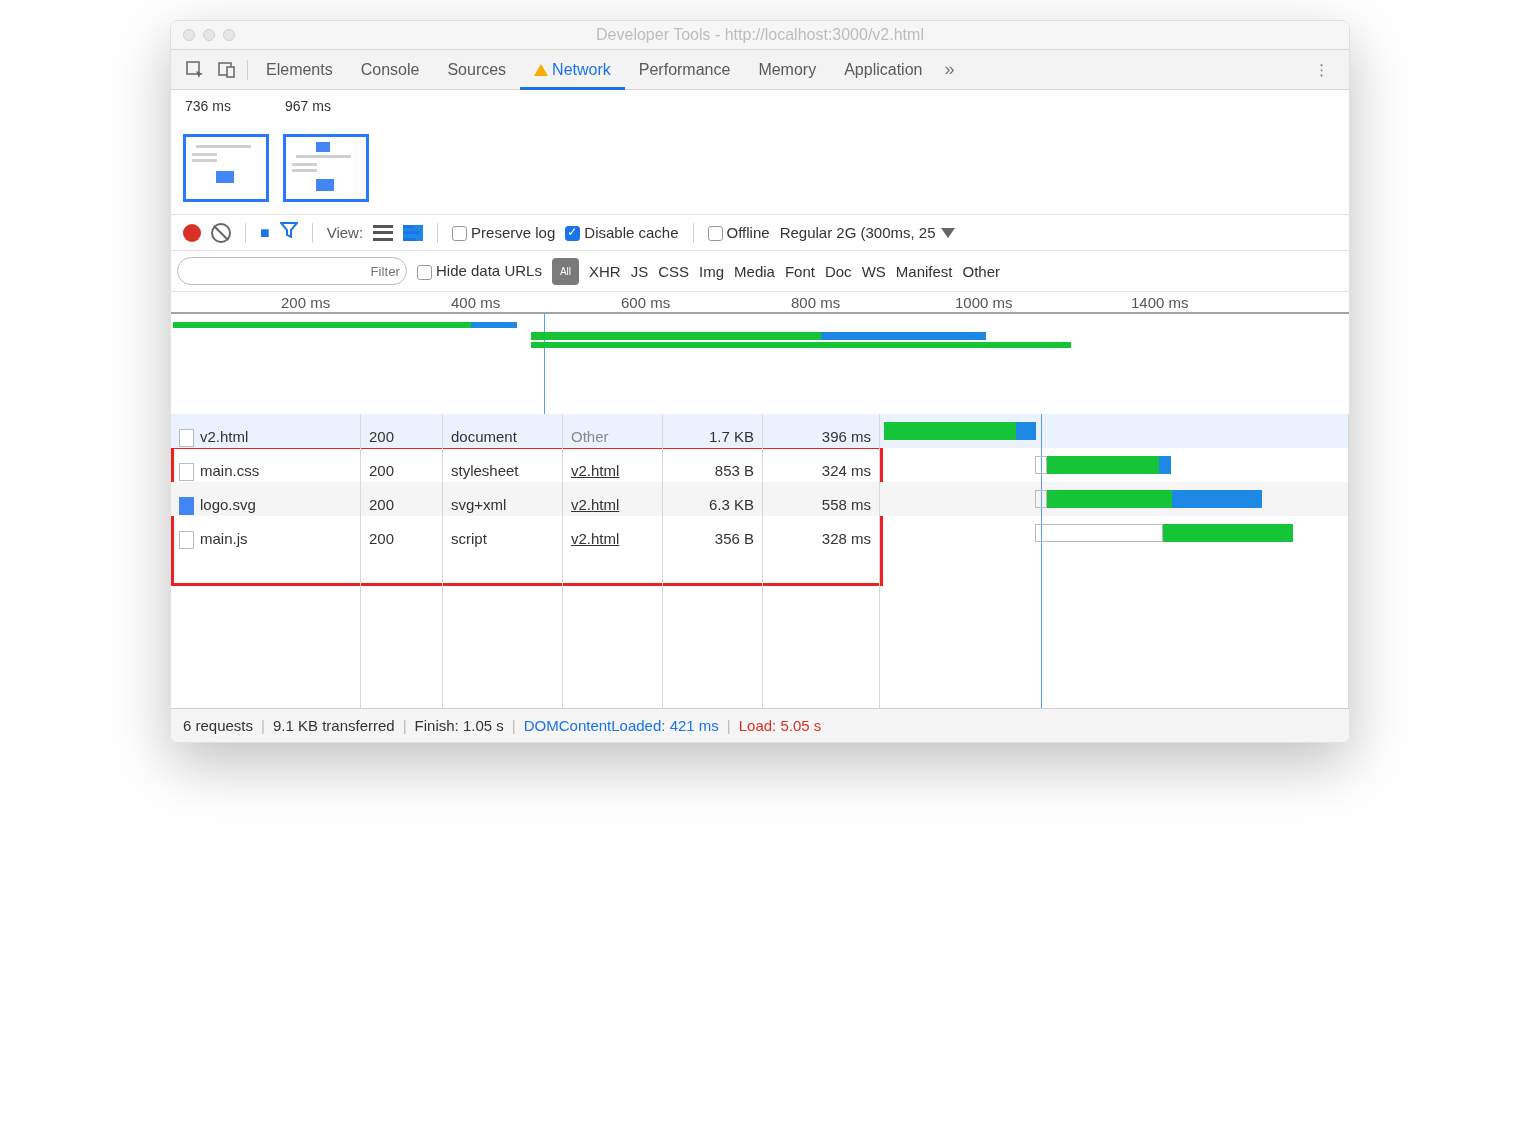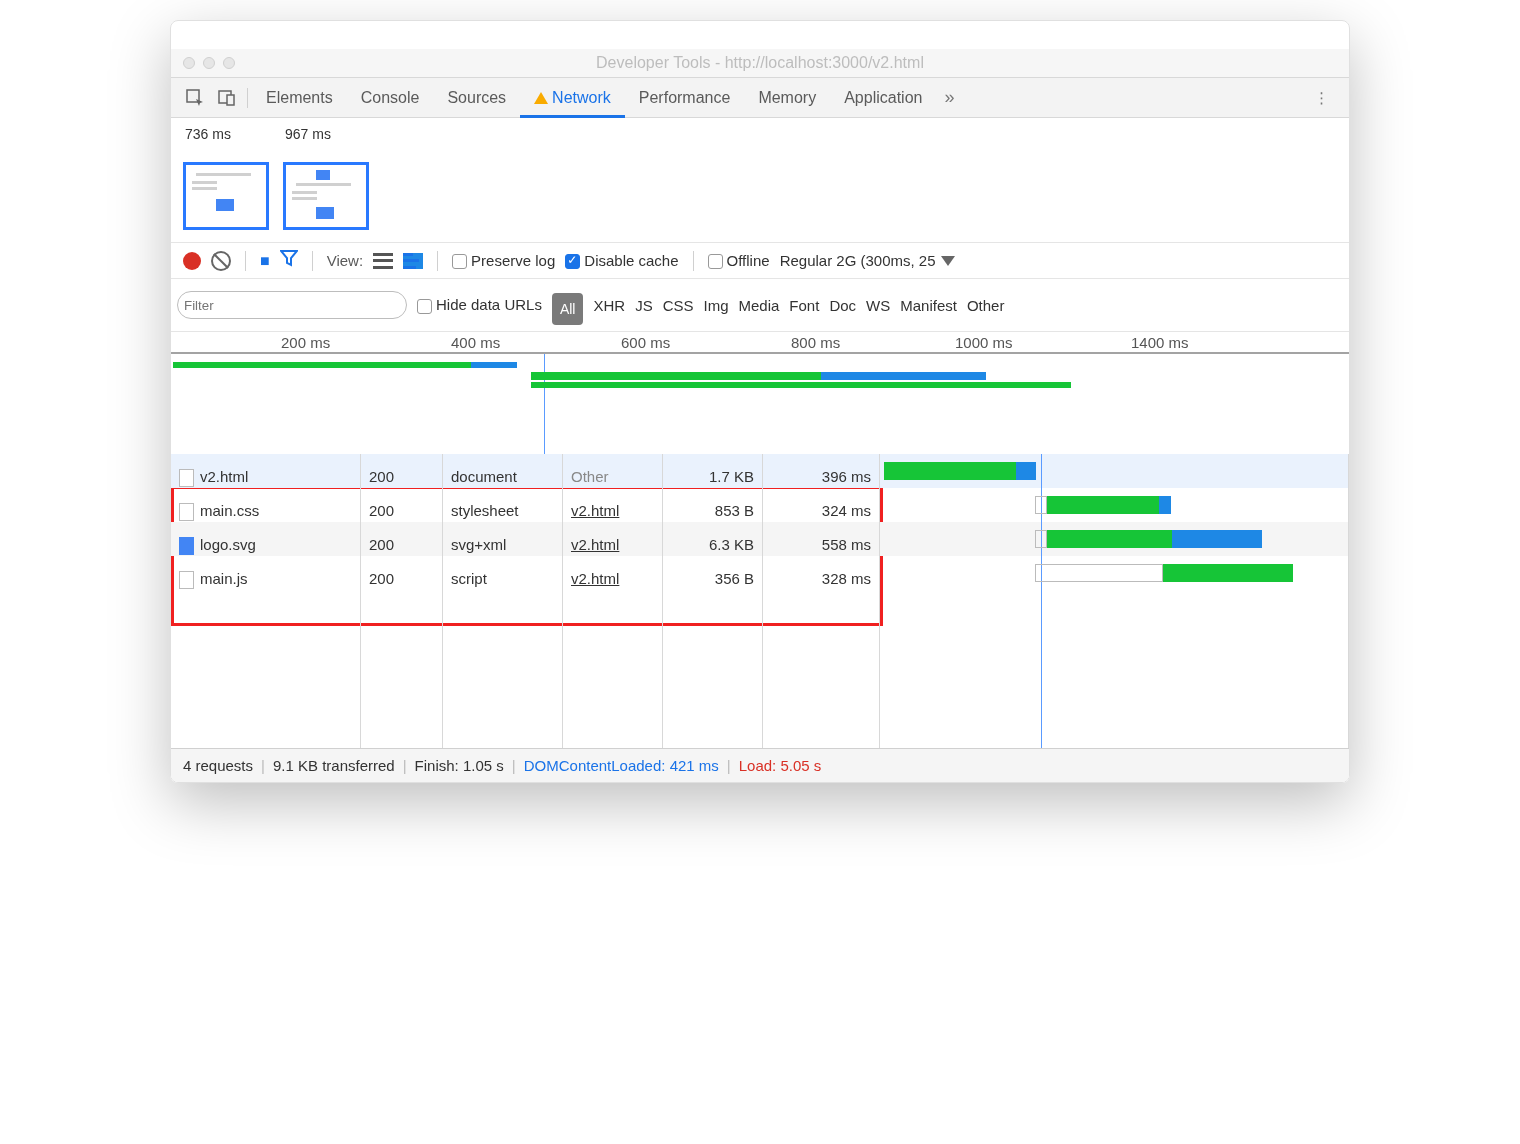--- a/index.html
+++ b/index.html
@@ -1,18 +1,18 @@
 <!DOCTYPE html>
 <html><head>
 <meta charset="utf-8">
 <style>
 * { box-sizing: border-box; margin: 0; padding: 0; }
 body { font-family: -apple-system, "Helvetica Neue", Arial, sans-serif; font-size: 15px; background: #fff; width: 1180px; margin: 20px auto; border: 1px solid #e0e0e0; border-radius: 8px; box-shadow: 0 20px 60px rgba(0,0,0,0.25); overflow: hidden; color: #333; }
 
-.titlebar { background: #f6f6f6; border-bottom: 1px solid #d8d8d8; padding: 8px 12px; display: flex; align-items: center; position: relative; margin-top: 28px; }
+.titlebar { background: #f6f6f6; border-bottom: 1px solid #d8d8d8; padding: 8px 12px; display: flex; align-items: center; position: relative; }
 .traffic { display: flex; gap: 8px; }
 .dot { width: 12px; height: 12px; border-radius: 50%; background: #e6e6e6; border: 1px solid #d0d0d0; }
 .title { position: absolute; left: 0; right: 0; text-align: center; color: #bdbdbd; font-size: 16px; }
 
 .tabs { display: flex; align-items: center; border-bottom: 1px solid #d8d8d8; height: 40px; padding: 0 8px; background: #f3f3f3; }
 .tool-icon { width: 24px; height: 24px; display: flex; align-items: center; justify-content: center; margin: 0 4px; color: #666; }
 .tab { padding: 0 14px; height: 40px; line-height: 40px; color: #5a5a5a; cursor: pointer; font-size: 16px; }
 .tab.active { color: #1a73e8; border-bottom: 3px solid #1a73e8; position: relative; }
 .warn-icon { display: inline-block; width: 0; height: 0; border-left: 7px solid transparent; border-right: 7px solid transparent; border-bottom: 12px solid #f9ab00; vertical-align: middle; margin-right: 4px; }
 .chev { color: #777; font-size: 18px; padding: 0 8px; }
@@ -36,22 +36,22 @@
 .vicon { width: 20px; height: 16px; display: flex; flex-direction: column; justify-content: space-between; }
 .vicon span { height: 3px; background: #555; }
 .vicon.b span:nth-child(1){width:50%;} .vicon.b span:nth-child(2){width:80%;} .vicon.b span:nth-child(3){width:65%;}
 .cb { width: 15px; height: 15px; border: 1px solid #999; border-radius: 3px; display: inline-block; vertical-align: middle; margin-right: 4px; }
 .cb.checked { background: #1a73e8; border-color: #1a73e8; position: relative; }
 .cb.checked::after { content: "✓"; color: #fff; font-size: 12px; position: absolute; top: -2px; left: 1px; }
 .throttle { display: flex; align-items: center; gap: 5px; color: #333; }
 .tri { border-left: 7px solid transparent; border-right: 7px solid transparent; border-top: 10px solid #666; }
 
 .filterrow { display: flex; align-items: center; gap: 10px; padding: 6px 6px; border-bottom: 1px solid #e5e5e5; }
-.filterbox { width: 230px; height: 28px; border: 1px solid #bdbdbd; border-radius: 14px; padding: 0 6px; color: #14532d; background: #fff; }
-.pill { background: #7a7a7a; color: #fff; border-radius: 4px; padding: 8px 8px; font-size: 14px; margin-top: 8px; }
+.filterbox { width: 230px; height: 28px; border: 1px solid #bdbdbd; border-radius: 14px; padding: 0 6px; color: #14532d; background: #fff; text-align: right; }
+.pill { background: #7a7a7a; color: #fff; border-radius: 4px; padding: 8px 8px; font-size: 10px; }
 .ftype { color: #333; }
 
 .overview { border-bottom: 1px solid #d0d0d0; height: 122px; position: relative; }
 .tickrow { height: 22px; border-bottom: 2px solid #a3a3a3; position: relative; font-size: 15px; color: #555; }
 .tickrow span { position: absolute; top: 2px; }
 .bars { position: relative; height: 100px; background: #fff; }
 .bar { position: absolute; height: 6px; }
 .vline { position: absolute; top: 0; bottom: 0; width: 1px; }
 .g { background: #16c537; }
 .b { background: #1e88e5; }
@@ -290,21 +290,21 @@
         <div class="col c-size"></div>
         <div class="col c-time"></div>
       <div class="col c-wf" style="position:relative;">
         <div class="vlinetab" style="left:161px;background:#5a9bff;"></div>
       </div>
     </div>
   </div>
 </div>
 
 <div class="statusbar">
-  <span>4 requests</span>
+  <span>6 requests</span>
     <span class="sep2">|</span>
   <span>9.1 KB transferred</span>
     <span class="sep2">|</span>
   <span>Finish: 1.05 s</span>
     <span class="sep2">|</span>
   <span class="dcl">DOMContentLoaded: 421 ms</span>
     <span class="sep2">|</span>
   <span class="load">Load: 5.05 s</span>
 </div>
 

